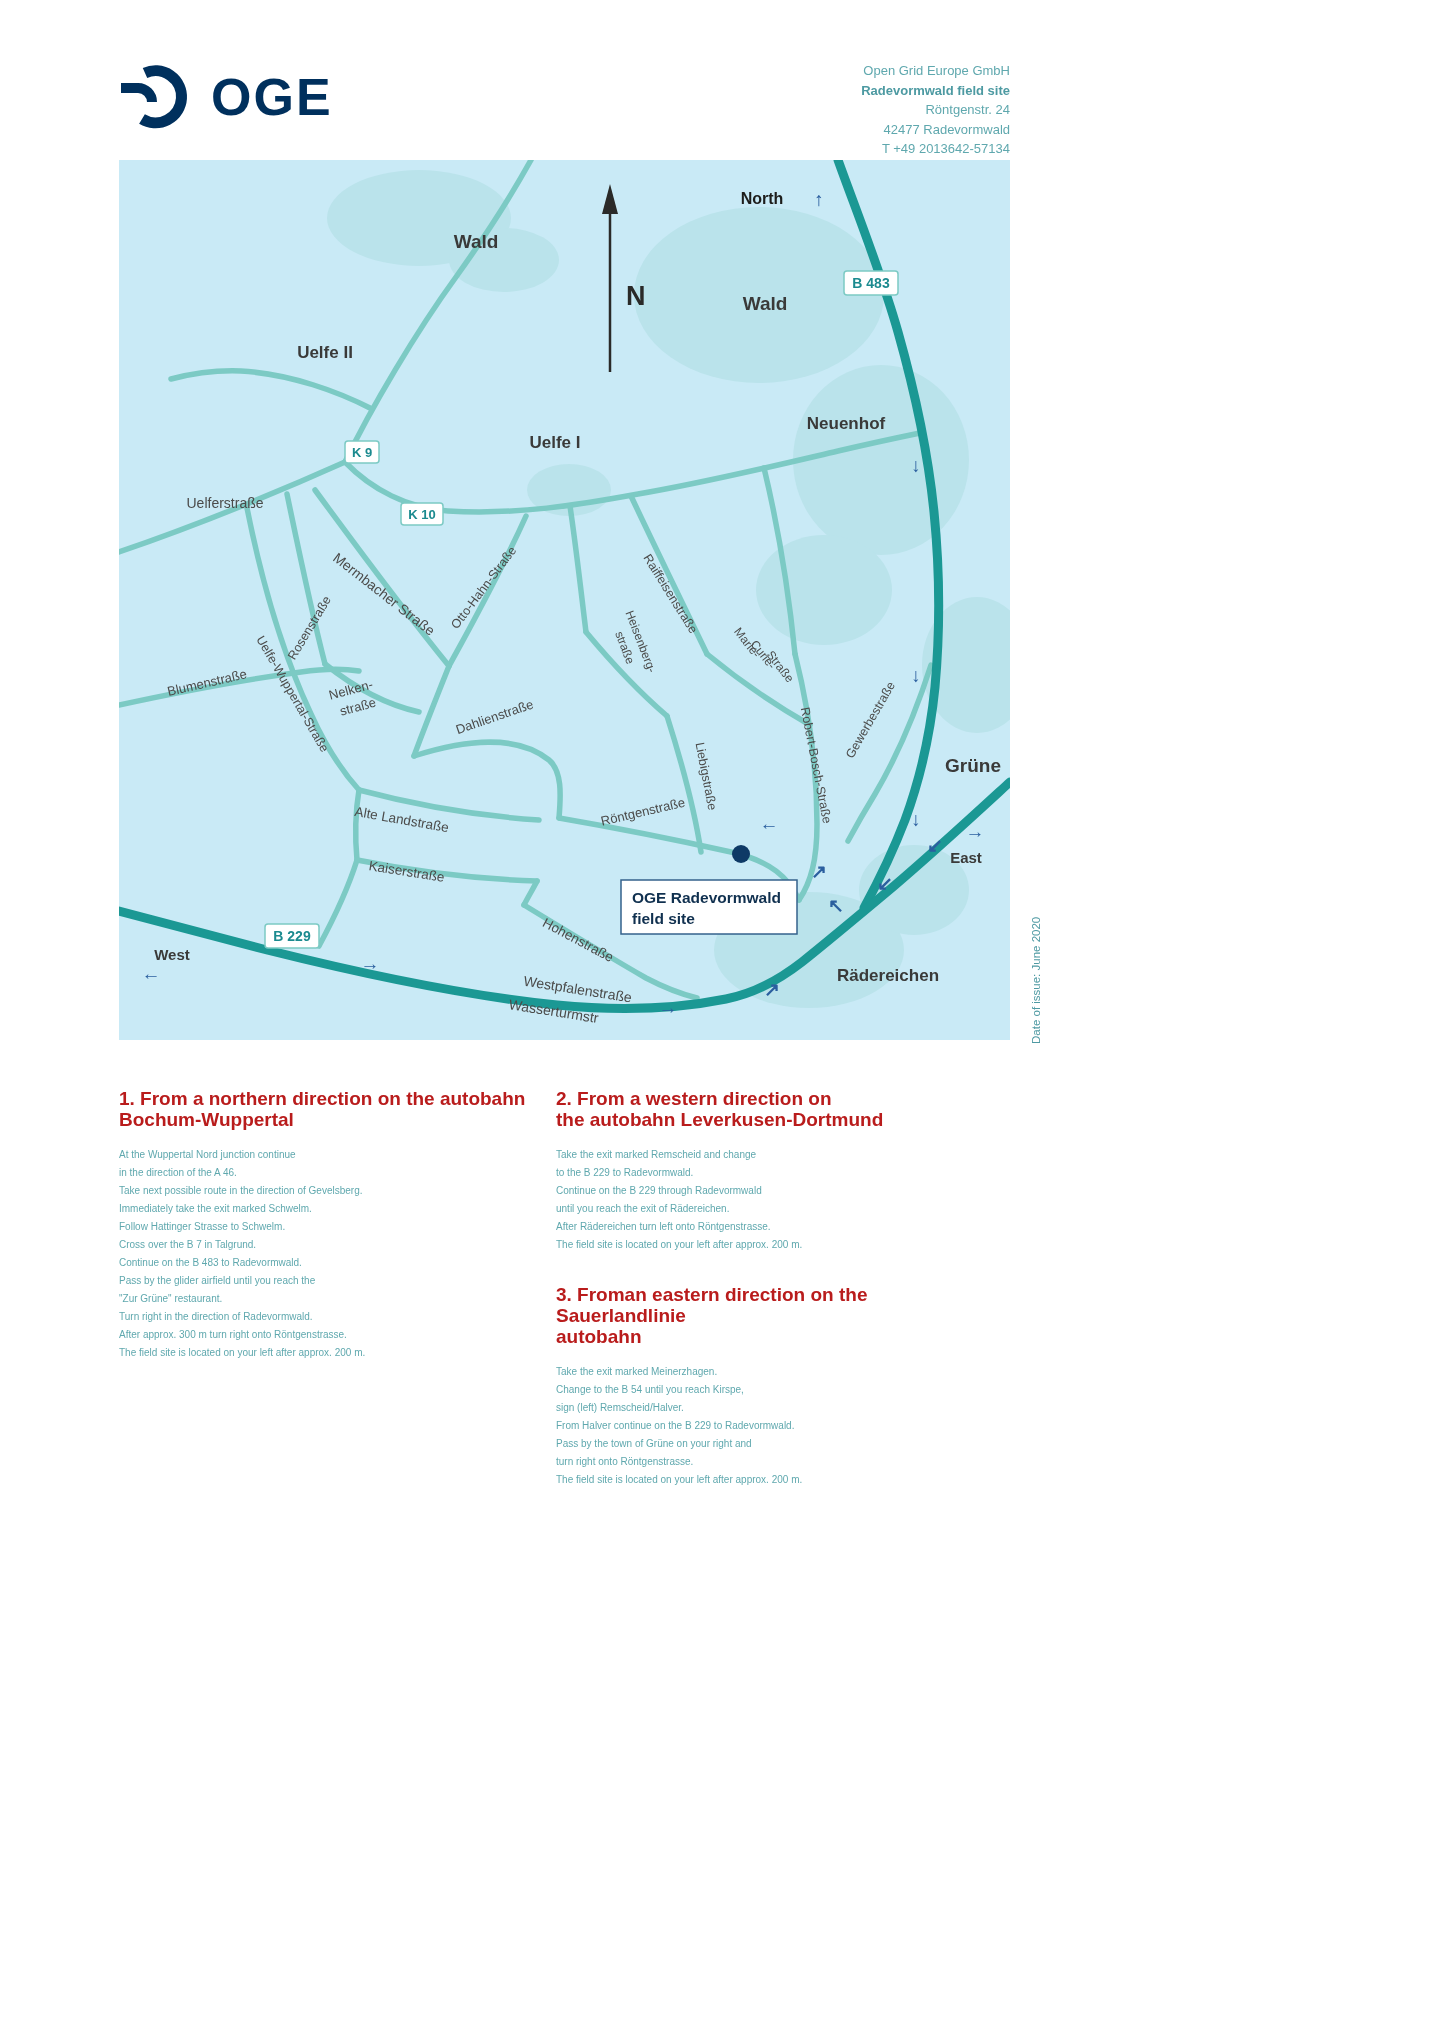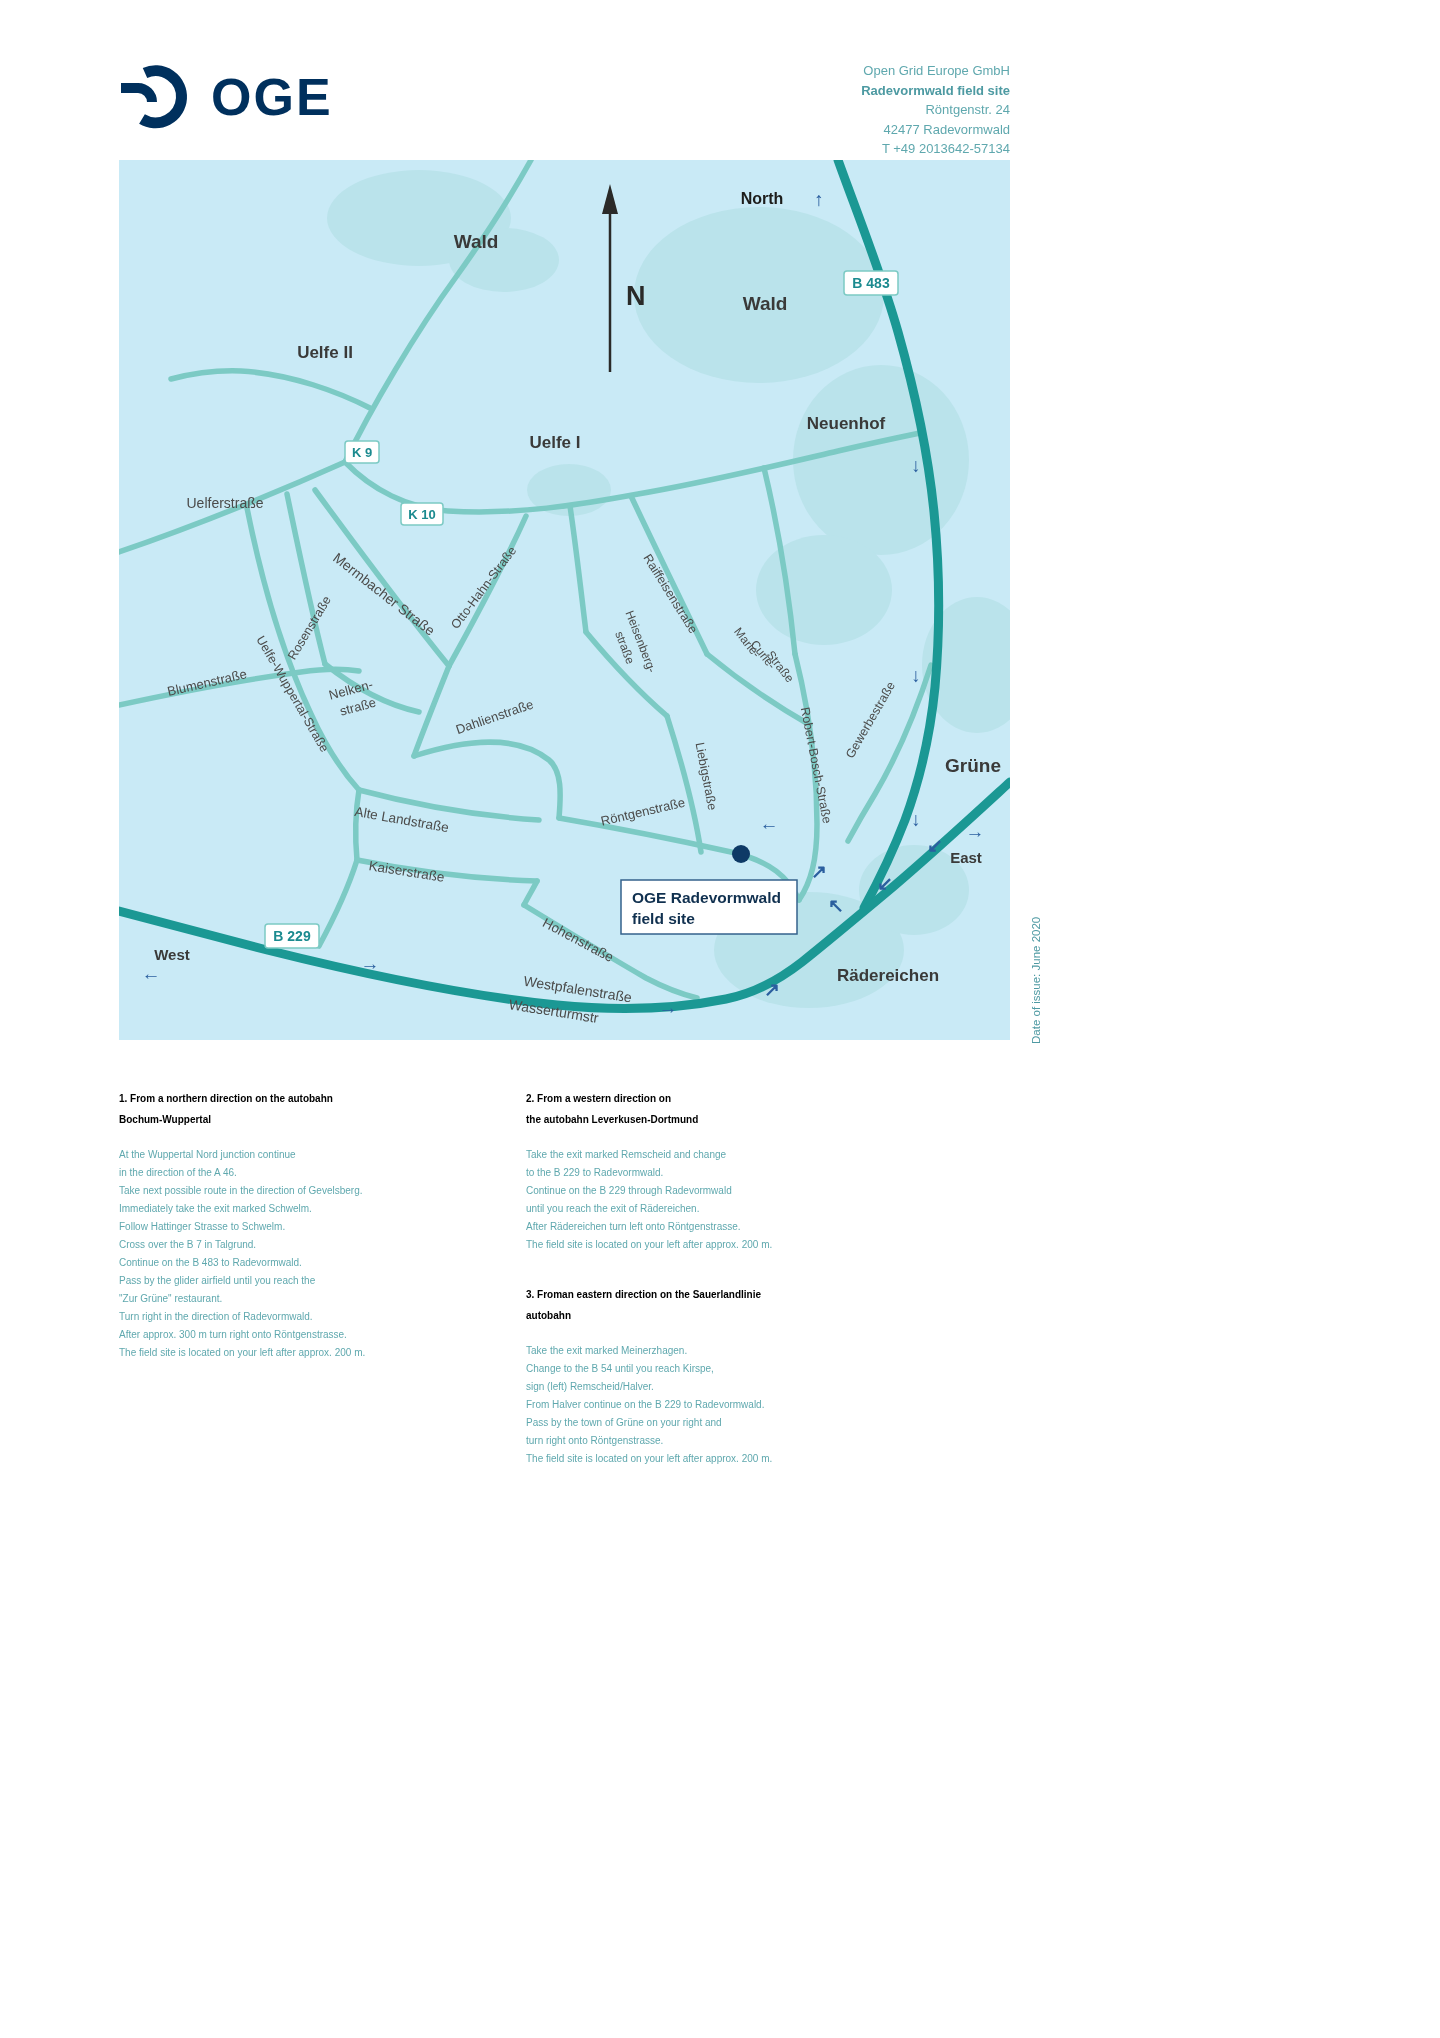--- a/index.html
+++ b/index.html
@@ -25,22 +25,22 @@
   
   text{font-family:"Liberation Sans",sans-serif;}
   .street-lbl{fill:#4b4b4a;}
   .area-lbl{fill:#3a3a39;font-weight:bold;}
   .badge-box{fill:#ffffff;stroke:#7ccac4;stroke-width:1.5;}
   .badge-txt{fill:#1b8a8f;font-weight:bold;text-anchor:middle;}
   .nav-arrow{fill:#2b5f9f;font-weight:bold;text-anchor:middle;}
   
   .directions-col{position:absolute;top:1088px;width:410px;}
   .col-left{left:119px;}
-  .col-right{left:526px;}
-  .dir-title{font-size:10px;font-weight:bold;line-height:21px;color:#000000;margin:0 0 16px 0;}
+  .col-right{left:556px;}
+  .dir-title{font-size:19px;font-weight:bold;line-height:21px;color:#b91c1c;margin:0 0 16px 0;}
   .dir-body{font-size:10px;line-height:18px;color:#5fa8ae;}
   .dir-section + .dir-section{margin-top:30px;}
 </style>
 </head>
 <body>
 
 <div class="page">
 
   <div class="logo">
     <svg width="76" height="74" viewBox="0 0 76 74">

